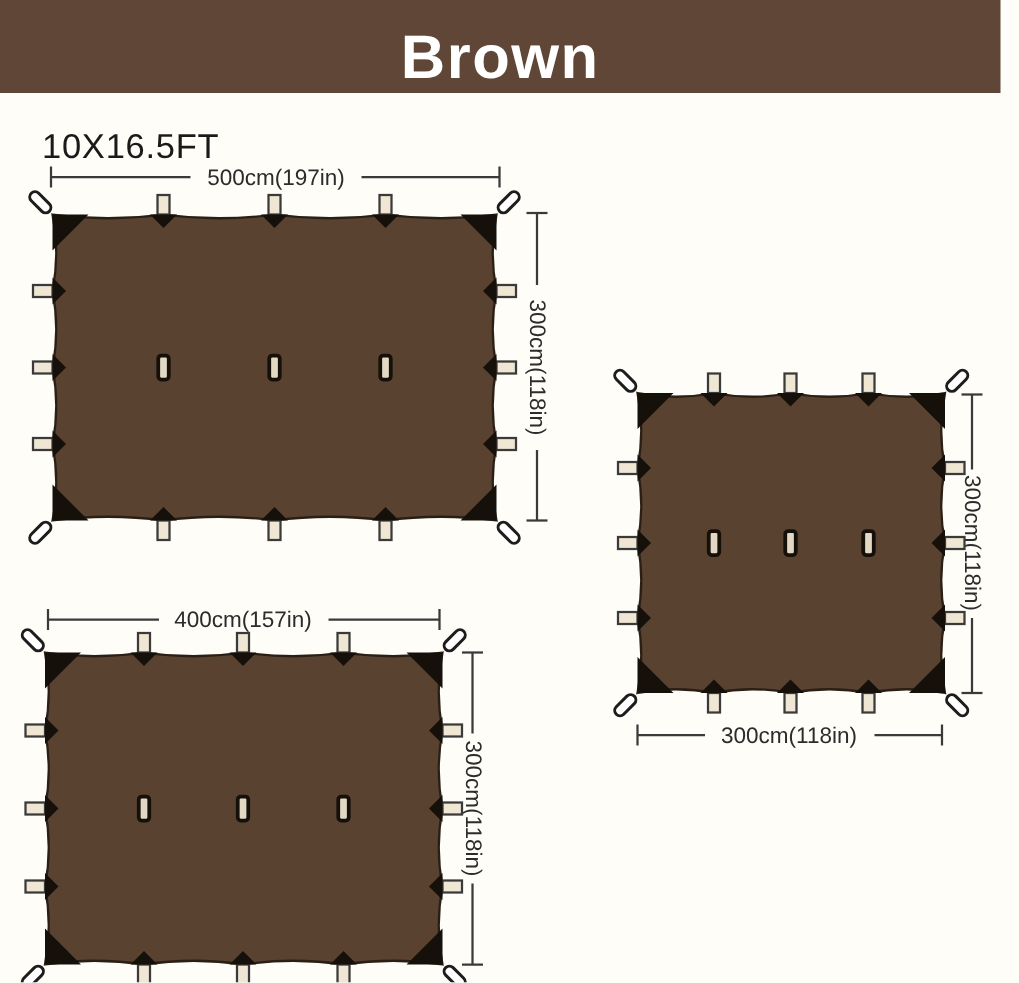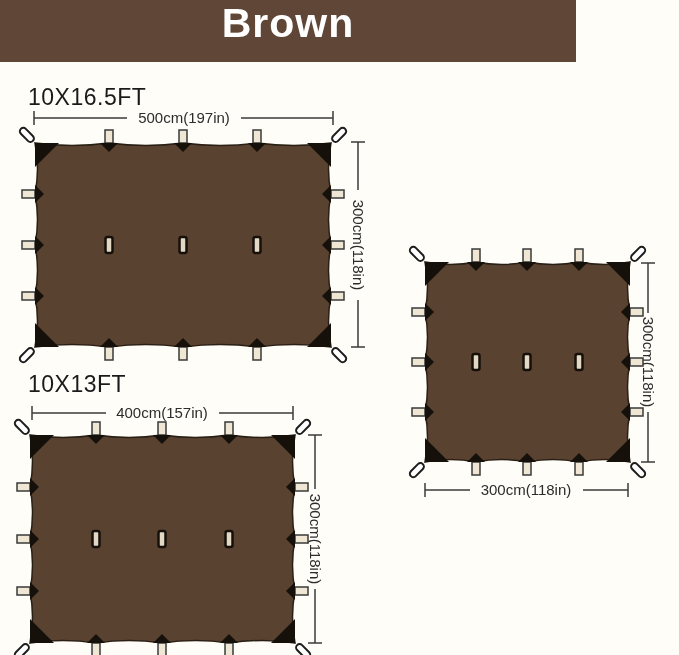--- a/index.html
+++ b/index.html
@@ -1,22 +1,22 @@
 <!DOCTYPE html>
 <html><head>
 <meta charset="utf-8">
 <style>
   html,body{margin:0;padding:0;background:#fffdf8;}
   #stage{
     position:relative;width:679px;height:655px;background:#fffdf8;
     font-family:"Liberation Sans",sans-serif;overflow:hidden;
   }
   .banner{
-    position:absolute;left:0;top:0;width:576px;height:62px;
-    background:#5f4636;display:flex;align-items:flex-start;justify-content:center;
+    position:absolute;left:0;top:0;width:667px;height:62px;
+    background:#5f4636;display:flex;align-items:flex-end;justify-content:center;
   }
   .banner-text{
     color:#ffffff;font-size:41px;font-weight:bold;letter-spacing:1px;
   }
   .tarp-title{
     position:absolute;font-size:23px;color:#1a1a1a;letter-spacing:0.5px;
     white-space:nowrap;
   }
   #title-1{left:28px;top:84px;}
   #title-2{left:408px;top:215px;}
@@ -48,21 +48,20 @@
         <rect x="-3.5" y="-8" width="7" height="16" rx="2" fill="#e2d8c4" stroke="#16100a" stroke-width="2.5"></rect>
       </g>
     </defs>
   </svg>
 
   <div class="banner">
     <span class="banner-text">Brown</span>
   </div>
 
   <div class="tarp-title" id="title-1">10X16.5FT</div>
-  <div class="tarp-title" id="title-3">10X13FT</div>
 
   <svg id="svg-1" width="395" height="290">
 
     <g>
       <line class="dim-line" x1="34" y1="16" x2="34" y2="30"></line>
       <line class="dim-line" x1="333" y1="16" x2="333" y2="30"></line>
       <line class="dim-line" x1="34" y1="23" x2="127" y2="23"></line>
       <line class="dim-line" x1="241" y1="23" x2="333" y2="23"></line>
       <text class="dim-label" x="184" y="28" text-anchor="middle">500cm(197in)</text>
     </g>

